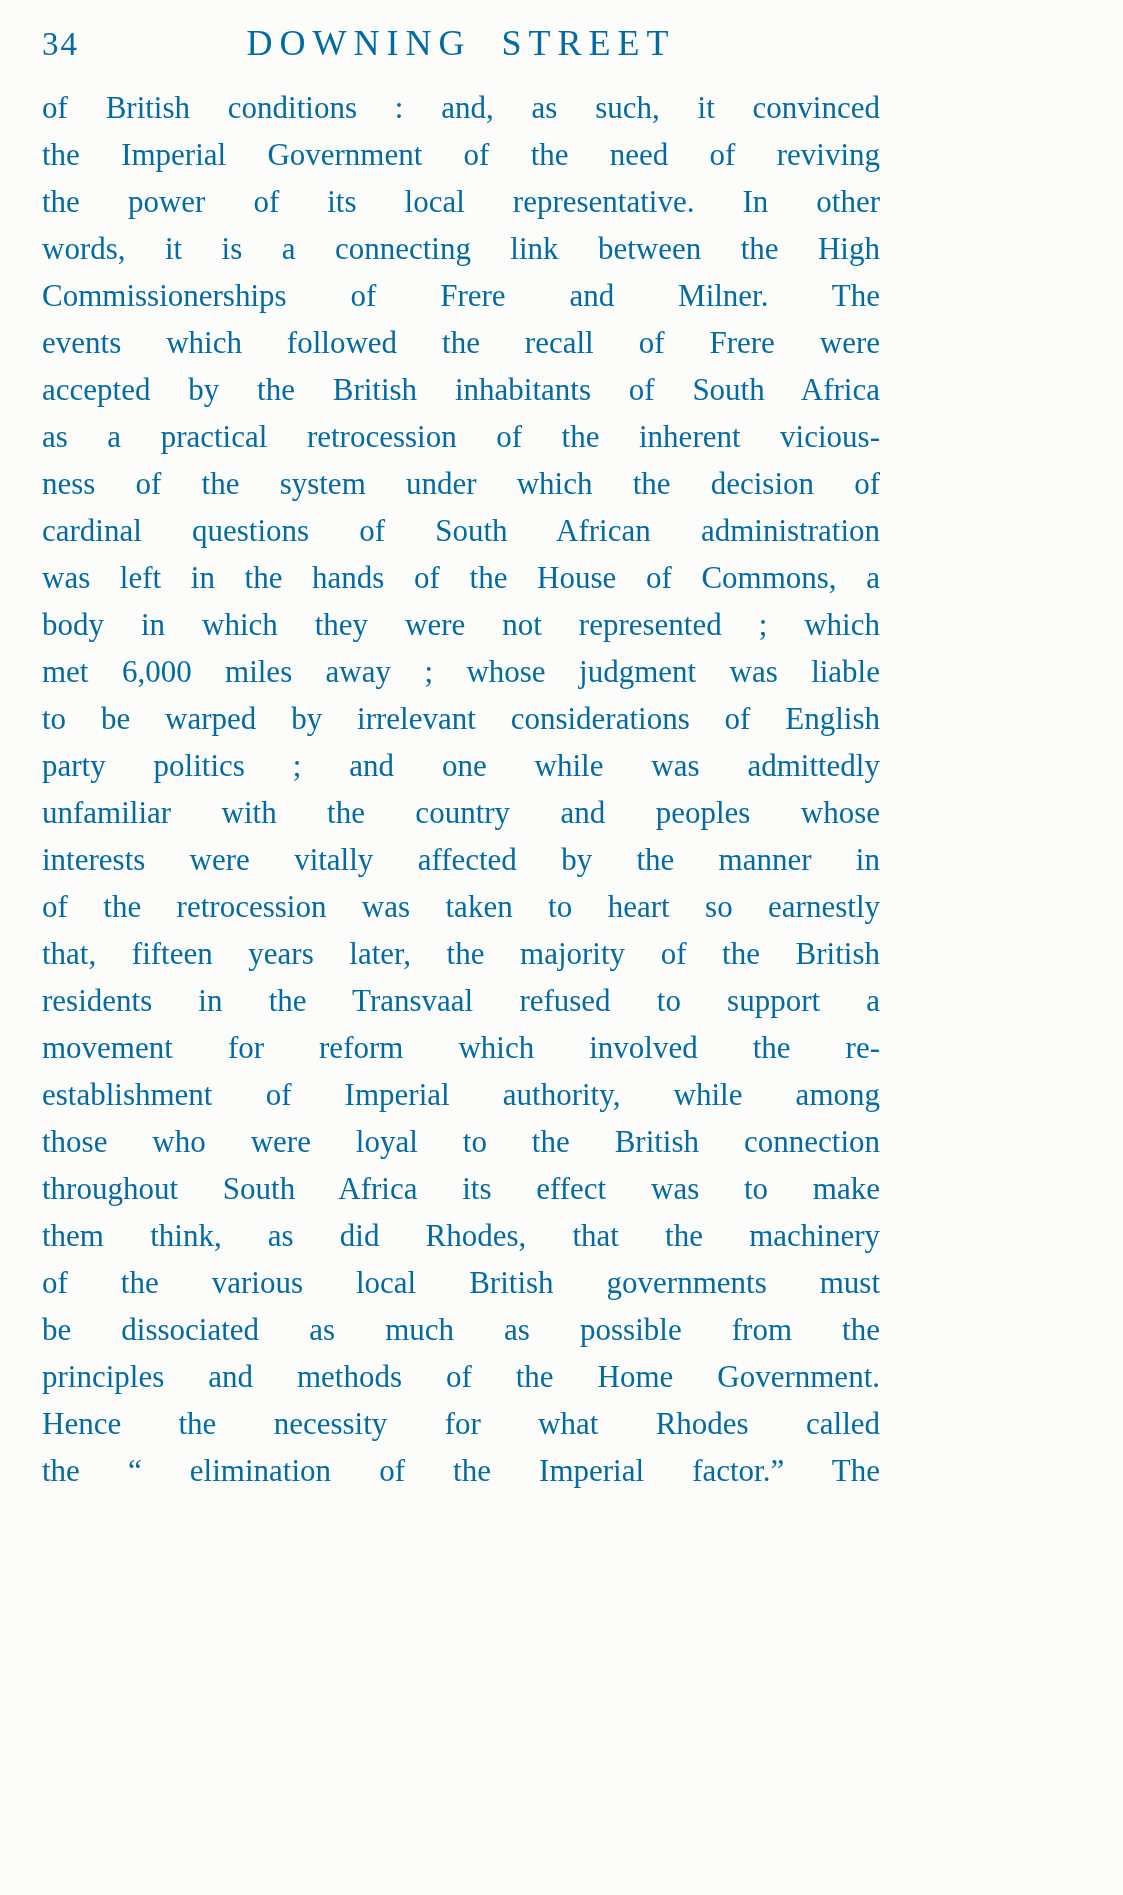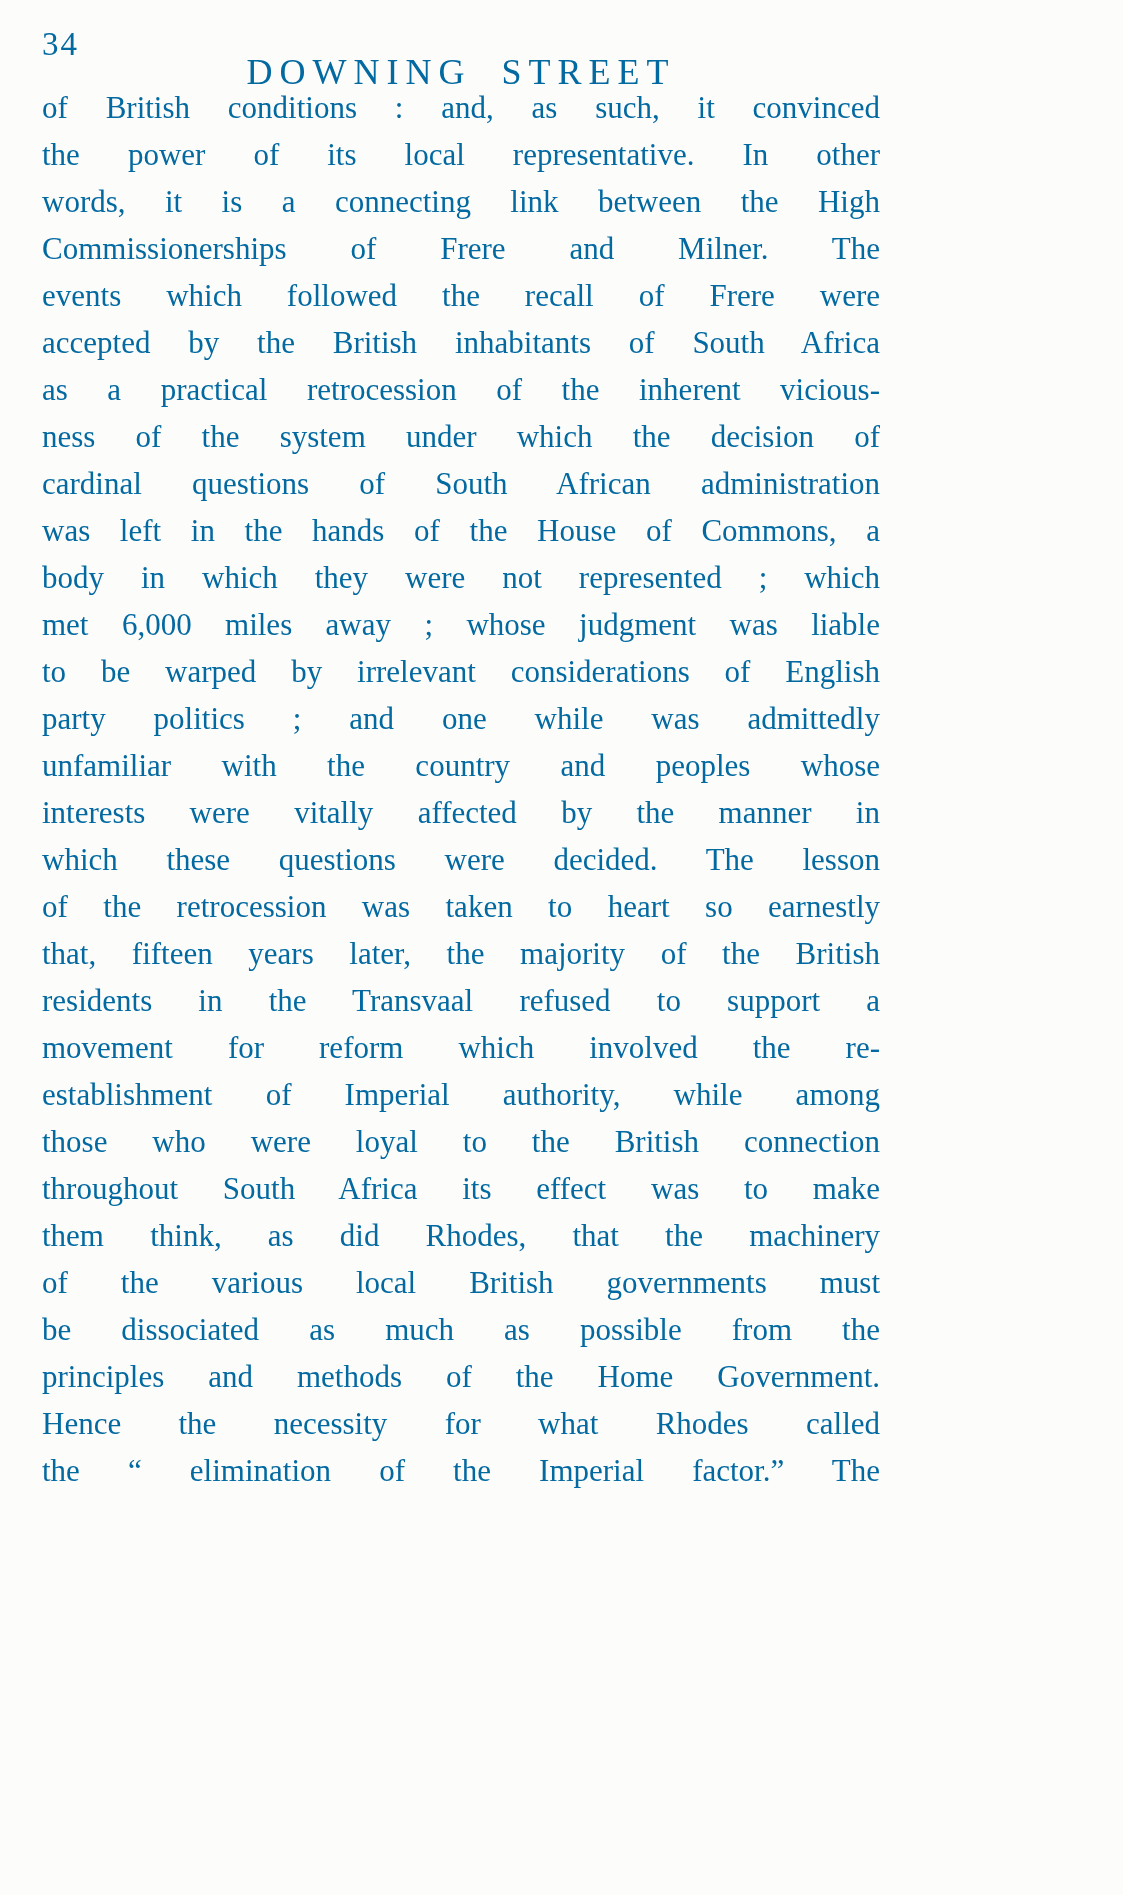--- a/index.html
+++ b/index.html
@@ -37,21 +37,20 @@
   .running-header {
     position: absolute;
     left: 0;
     right: 0;
     top: 2px;
     text-align: center;
     font-size: 36px;
     letter-spacing: 7px;
     word-spacing: 14px;
     font-weight: 500;
-    margin-top: 29px;
   }
   .body-text {
     margin-top: 4px;
     font-family: Liberation Serif, serif;
   }
   .line {
     font-size: 31px;
     line-height: 47px;
     height: 47px;
     text-align: justify;
@@ -65,36 +64,36 @@
 <body>
 
 <div class="page">
   <div class="text-block">
     <div class="header-row">
       <span class="page-number">34</span>
       <span class="running-header">DOWNING STREET</span>
     </div>
     <div class="body-text">
       <div class="line">of British conditions : and, as such, it convinced</div>
+      <div class="line">the Imperial Government of the need of reviving</div>
       <div class="line">the power of its local representative. In other</div>
       <div class="line">words, it is a connecting link between the High</div>
       <div class="line">Commissionerships of Frere and Milner. The</div>
       <div class="line">events which followed the recall of Frere were</div>
       <div class="line">accepted by the British inhabitants of South Africa</div>
       <div class="line">as a practical retrocession of the inherent vicious-</div>
       <div class="line">ness of the system under which the decision of</div>
       <div class="line">cardinal questions of South African administration</div>
       <div class="line">was left in the hands of the House of Commons, a</div>
       <div class="line">body in which they were not represented ; which</div>
       <div class="line">met 6,000 miles away ; whose judgment was liable</div>
       <div class="line">to be warped by irrelevant considerations of English</div>
       <div class="line">party politics ; and one while was admittedly</div>
       <div class="line">unfamiliar with the country and peoples whose</div>
       <div class="line">interests were vitally affected by the manner in</div>
-      <div class="line">which these questions were decided. The lesson</div>
       <div class="line">of the retrocession was taken to heart so earnestly</div>
       <div class="line">that, fifteen years later, the majority of the British</div>
       <div class="line">residents in the Transvaal refused to support a</div>
       <div class="line">movement for reform which involved the re-</div>
       <div class="line">establishment of Imperial authority, while among</div>
       <div class="line">those who were loyal to the British connection</div>
       <div class="line">throughout South Africa its effect was to make</div>
       <div class="line">them think, as did Rhodes, that the machinery</div>
       <div class="line">of the various local British governments must</div>
       <div class="line">be dissociated as much as possible from the</div>

